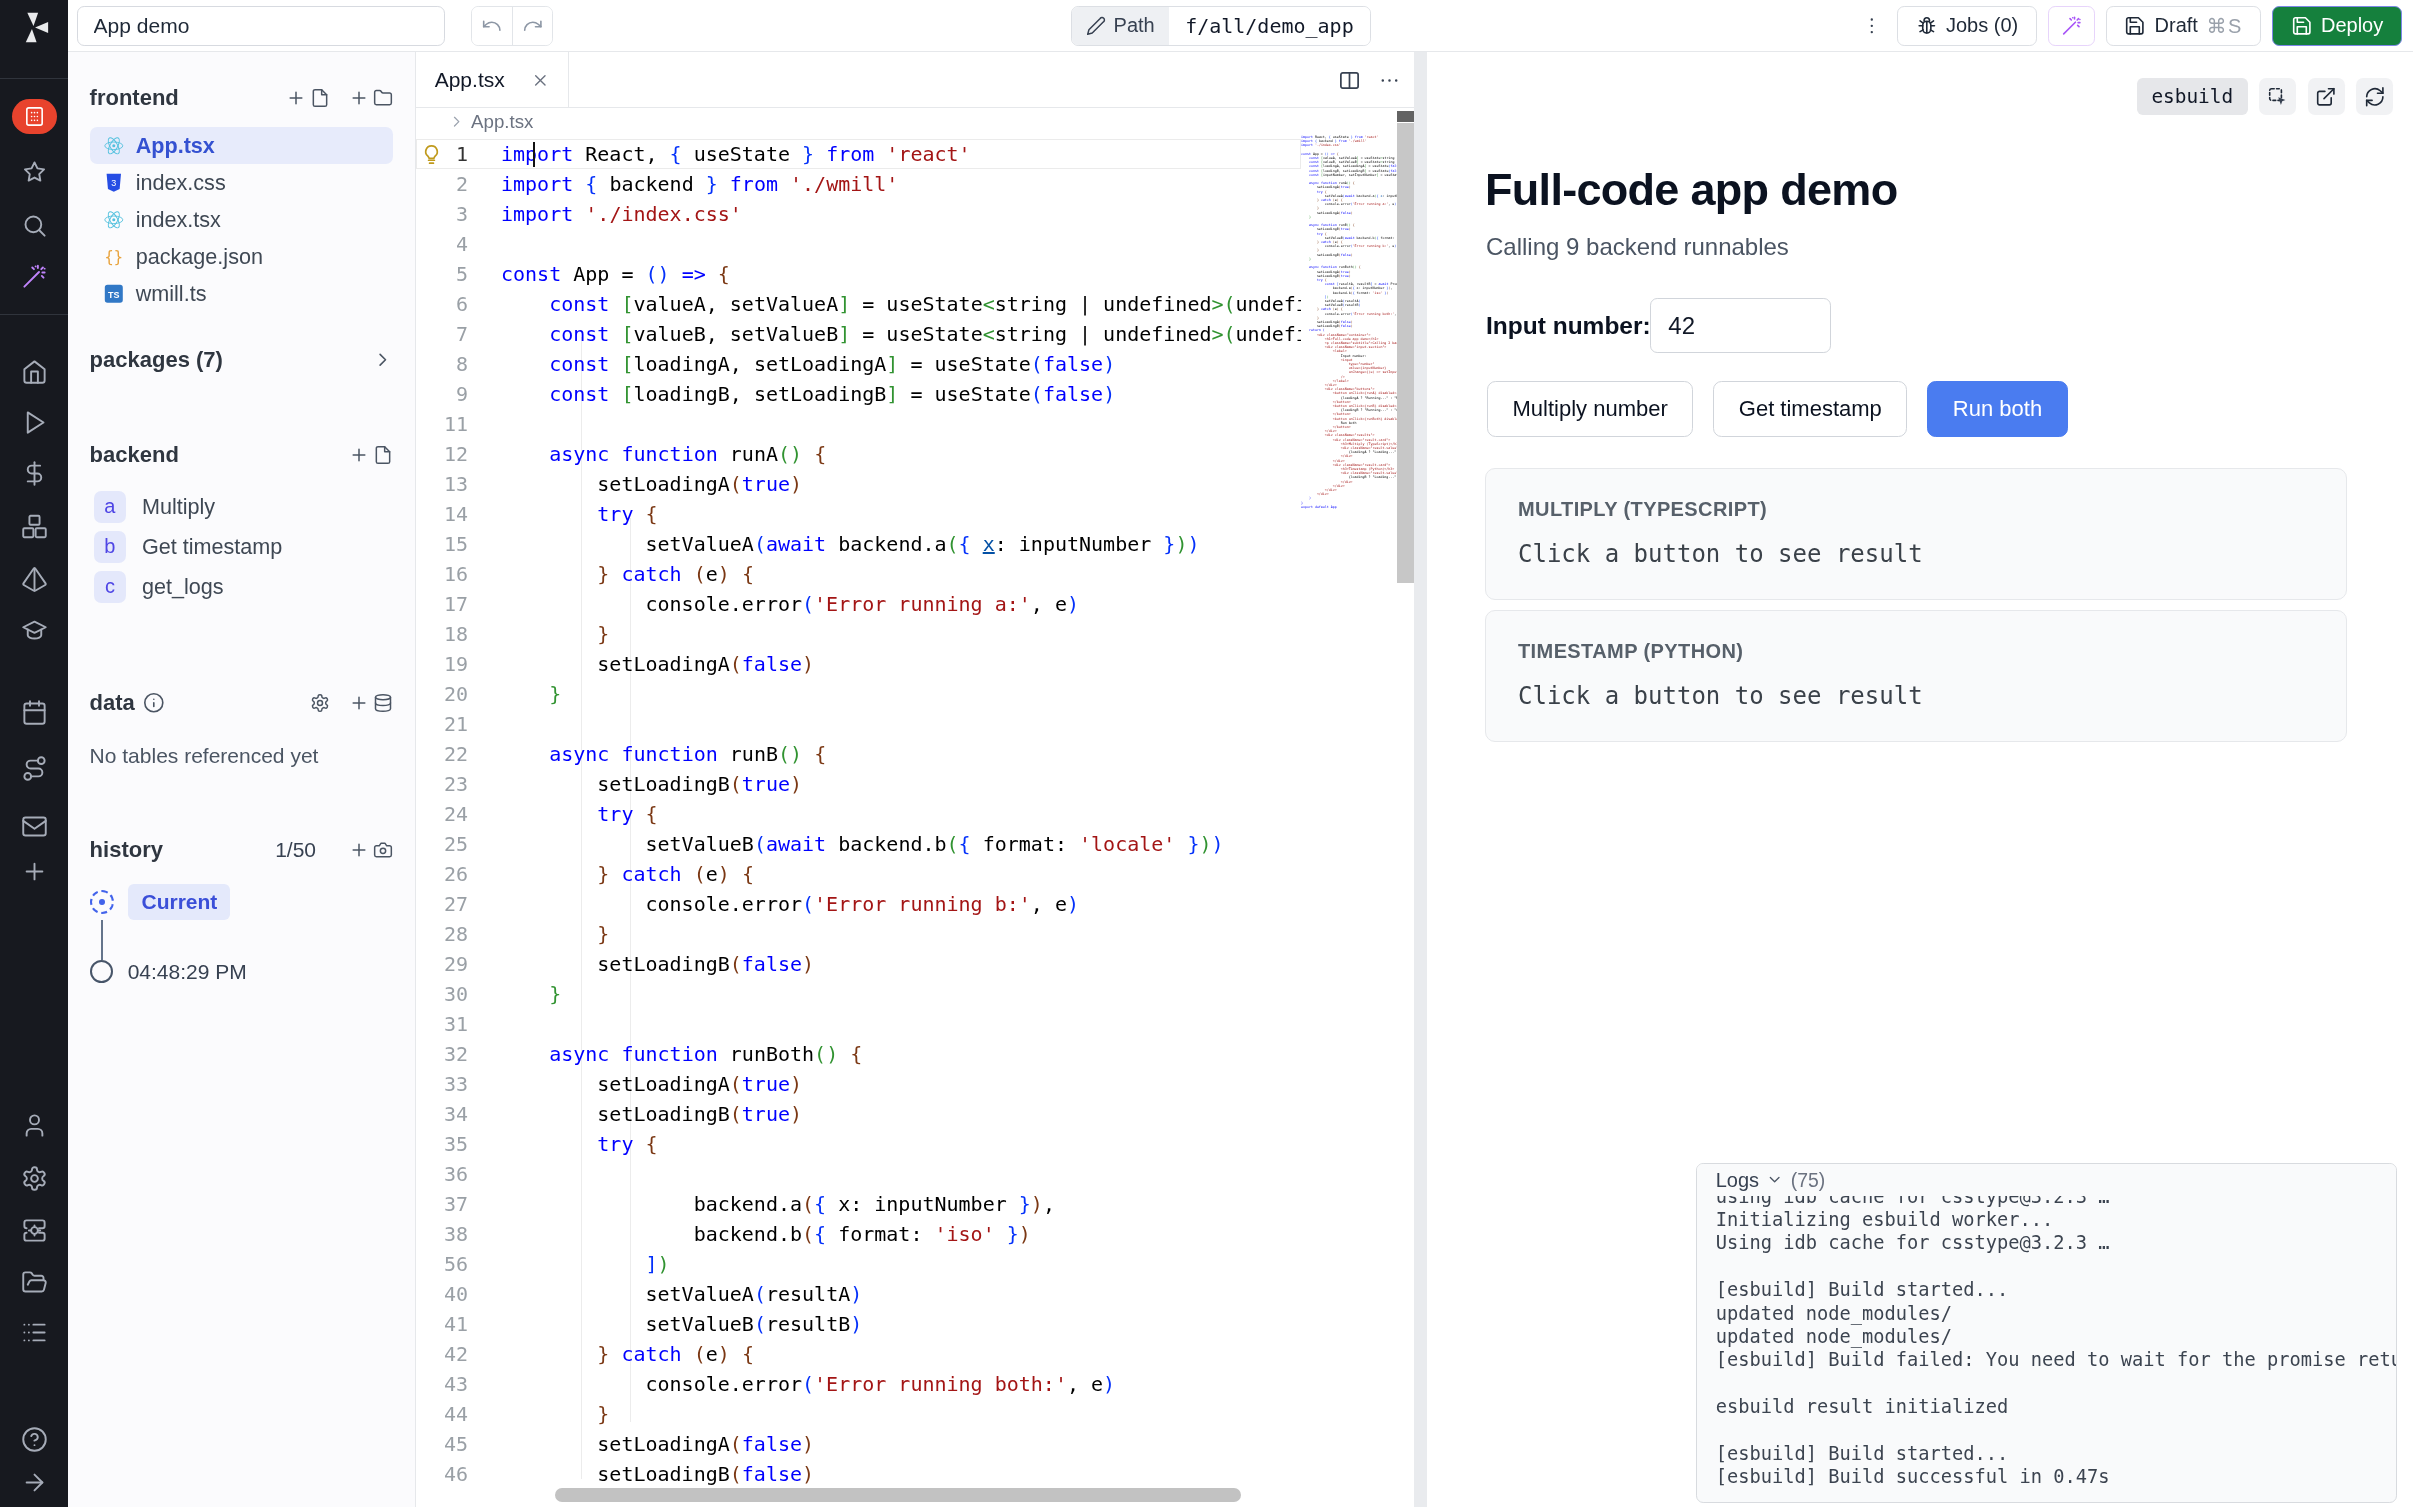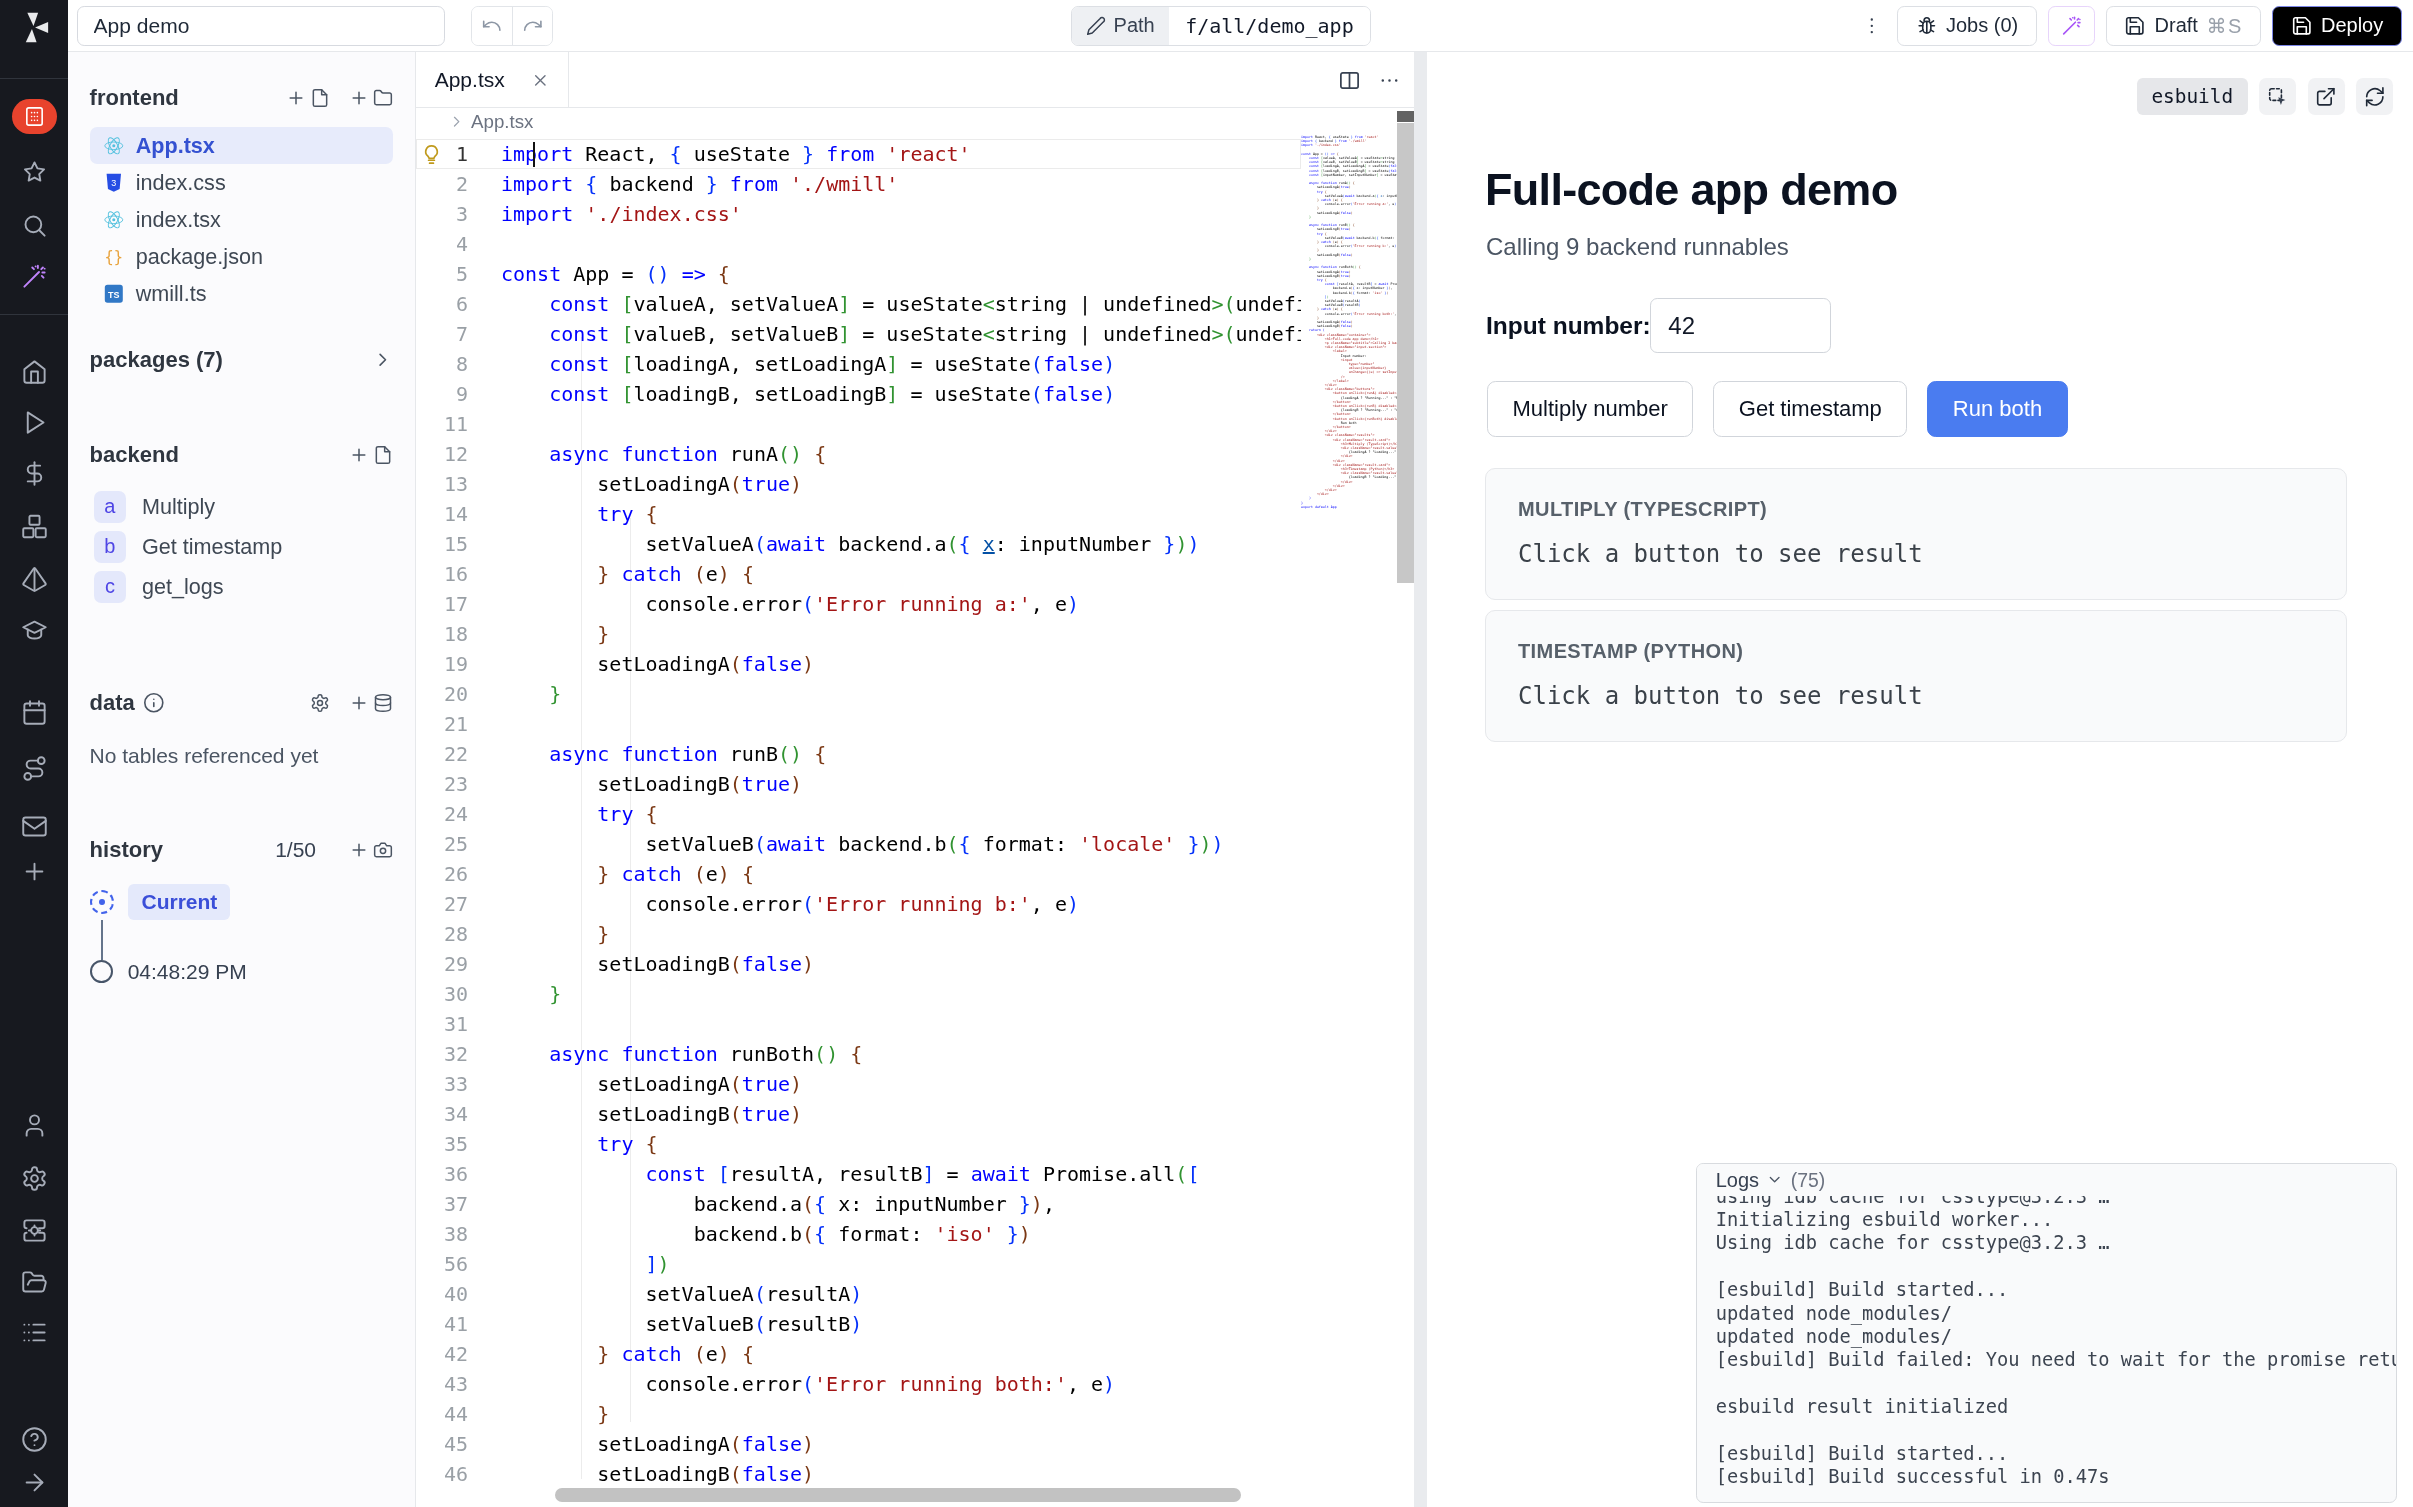--- a/index.html
+++ b/index.html
@@ -30,21 +30,21 @@
   .pathpill .seg1 svg{width:20px;height:20px;stroke:#374151}
   .pathpill .seg2{background:#fff;display:flex;align-items:center;padding:0 16px;font-family:"DejaVu Sans Mono",monospace;font-size:20px;color:#111827}
   .tb-right{position:absolute;right:11.5px;top:5.8px;height:40px;display:flex;align-items:center;gap:11.5px}
   .kebab{width:29px;height:40px;display:flex;align-items:center;justify-content:center;cursor:pointer}
   .kebab svg{width:21.6px;height:21.6px;stroke:#374151;stroke-width:2.6}
   .tbtn{height:40px;display:flex;align-items:center;gap:8.6px;border:1.4px solid #dcdfe4;background:#fff;border-radius:7.2px;padding:0 17.3px;font-size:20px;color:#1f2937;cursor:pointer;font-family:"Liberation Sans",sans-serif}
   .tbtn svg{width:21.6px;height:21.6px;stroke:#1f2937}
   .tbtn.wandbtn{border-color:#e7d4fb;padding:0 11.5px}
   .tbtn.wandbtn svg{stroke:#a855f7}
   .tbtn .kbd{color:#9aa1ab;letter-spacing:1.4px}
-  .tbtn.deploy{background:#000000;border-color:#7d87e8;color:#fff}
+  .tbtn.deploy{background:#15803d;border-color:#7d87e8;color:#fff}
   .tbtn.deploy svg{stroke:#fff}
 
   
   .explorer{position:absolute;left:68px;top:52px;width:348px;bottom:0;background:#fbfbfd;border-right:1.4px solid #e6e8eb;padding:33px 21.6px 0 21.6px;overflow:hidden}
   .sec-head{display:flex;align-items:center;font-size:22px;font-weight:bold;color:#2f3640}
   .sec-head .sp{flex:1}
   .sec-head .hicon{display:flex;align-items:center;gap:4.3px;margin-left:18.7px;cursor:pointer}
   .sec-head .hicon svg{width:20px;height:20px;stroke:#4b5563}
   .file-row{display:flex;align-items:center;gap:11.5px;height:37px;padding:0 13px;border-radius:7.2px;font-size:21.6px;color:#3f4854;cursor:pointer}
   .file-row svg{width:21.6px;height:21.6px;flex:none}
@@ -673,21 +673,20 @@
       <div class="cl">
         <span class="ln">34</span>
         <span class="ct"><span class="tk-d">        setLoadingB</span><span class="tk-p3">(</span><span class="tk-k">true</span><span class="tk-p3">)</span></span>
       </div>
       <div class="cl">
         <span class="ln">35</span>
         <span class="ct"><span class="tk-d">        </span><span class="tk-k">try</span><span class="tk-d"> </span><span class="tk-p3">{</span></span>
       </div>
       <div class="cl">
         <span class="ln">36</span>
-        <span class="ct"><span class="tk-d">            </span><span class="tk-k">const</span><span class="tk-d"> </span><span class="tk-p1">[</span><span class="tk-d">resultA, resultB</span><span class="tk-p1">]</span><span class="tk-d"> = </span><span class="tk-k">await</span><span class="tk-d"> Promise.all</span><span class="tk-p2">(</span><span class="tk-p1">[</span></span>
       </div>
       <div class="cl">
         <span class="ln">37</span>
         <span class="ct"><span class="tk-d">                backend.a</span><span class="tk-p3">(</span><span class="tk-p1">{</span><span class="tk-d"> x: inputNumber </span><span class="tk-p1">}</span><span class="tk-p3">)</span><span class="tk-d">,</span></span>
       </div>
       <div class="cl">
         <span class="ln">38</span>
         <span class="ct"><span class="tk-d">                backend.b</span><span class="tk-p3">(</span><span class="tk-p1">{</span><span class="tk-d"> format: </span><span class="tk-s">'iso'</span><span class="tk-d"> </span><span class="tk-p1">}</span><span class="tk-p3">)</span></span>
       </div>
       <div class="cl">

